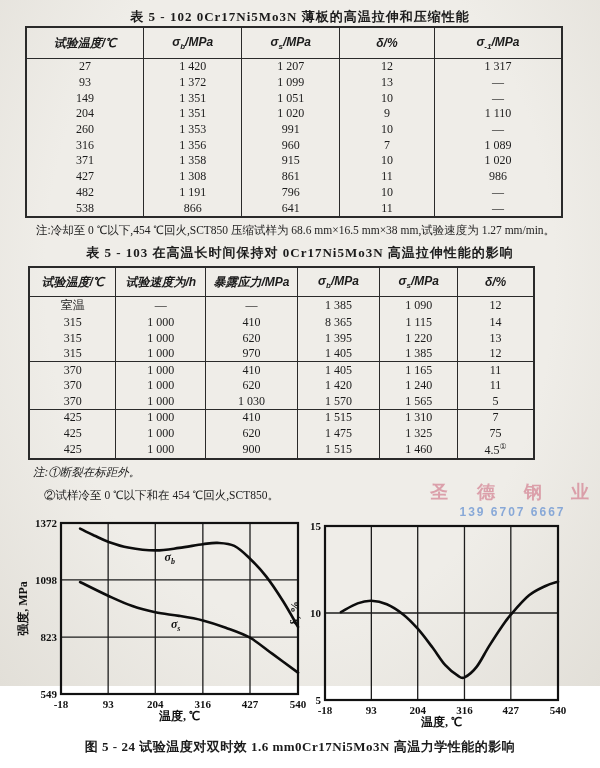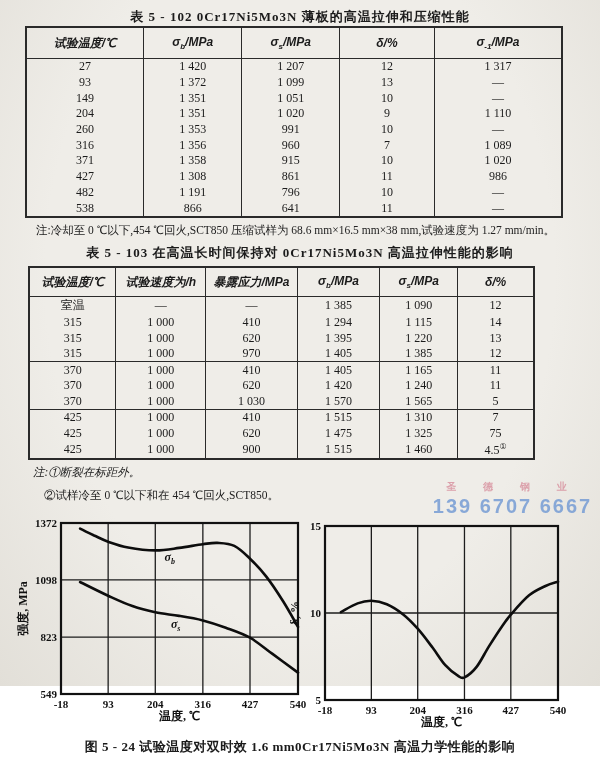--- a/index.html
+++ b/index.html
@@ -43,22 +43,22 @@
     font-family:"Liberation Serif", serif;white-space:nowrap;
   }
   .n1{left:36px;top:223px;}
   .n2a{left:33px;top:465px;font-style:italic;}
   .n2b{left:44px;top:488px;}
   .watermark{
     position:absolute;left:430px;top:480px;width:165px;
     text-align:center;opacity:0.8;pointer-events:none;
     font-family:"Liberation Sans", sans-serif;
   }
-  .wm1{font-size:10px;font-weight:700;letter-spacing:12px;white-space:nowrap;}
-  .wm2{font-size:20px;font-weight:700;letter-spacing:2px;white-space:nowrap;margin-top:1px;}
+  .wm1{font-size:18px;font-weight:700;letter-spacing:12px;white-space:nowrap;}
+  .wm2{font-size:12px;font-weight:700;letter-spacing:2px;white-space:nowrap;margin-top:1px;}
   .chart{position:absolute;top:503px;}
   .chart.left{left:0;}
   .chart.right{left:285px;}
   .caption{
     position:absolute;left:0;top:738px;width:600px;text-align:center;
     font-weight:700;font-size:13px;letter-spacing:0.5px;
   }
 </style>
 </head>
 <body>
@@ -187,21 +187,21 @@
             <td>—</td>
             <td>—</td>
             <td>1 385</td>
             <td>1 090</td>
             <td>12</td>
           </tr>
           <tr>
             <td>315</td>
             <td>1 000</td>
             <td>410</td>
-            <td>1 294</td>
+            <td>8 365</td>
             <td>1 115</td>
             <td>14</td>
           </tr>
           <tr>
             <td>315</td>
             <td>1 000</td>
             <td>620</td>
             <td>1 395</td>
             <td>1 220</td>
             <td>13</td>

